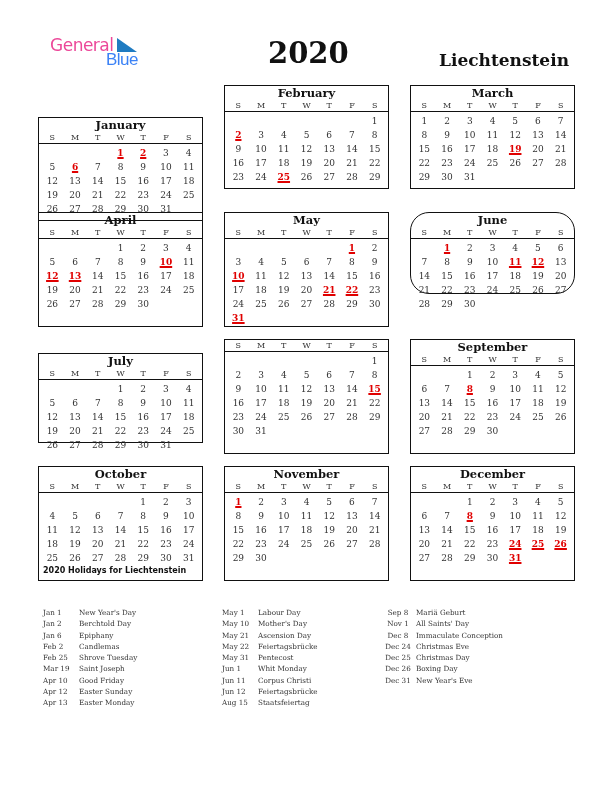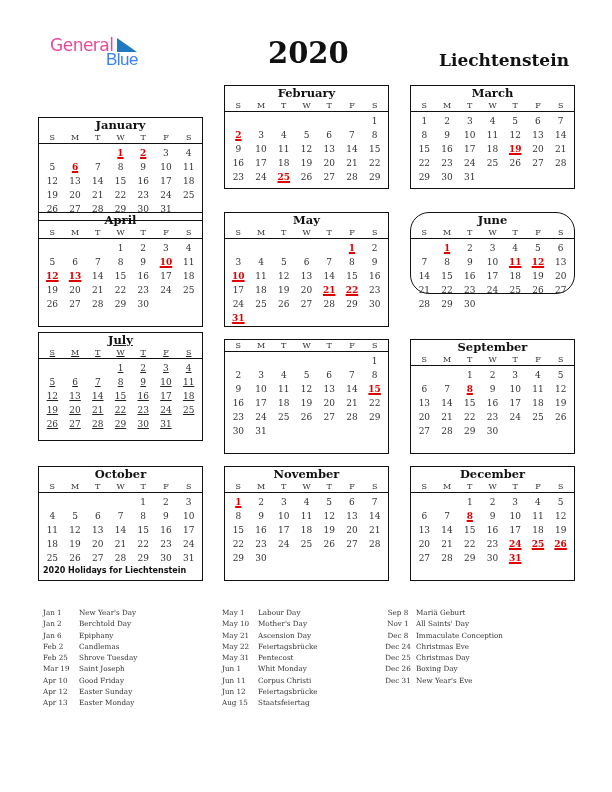--- a/index.html
+++ b/index.html
@@ -314,21 +314,21 @@
         <span>23</span>
         <span>24</span>
         <span>25</span>
         <span>26</span>
         <span>27</span>
         <span>28</span>
         <span>29</span>
         <span>30</span>
       </div>
     </div>
-    <div class="month" style="left: 38px; top: 332px; height: 109px; text-decoration: underline;">
+    <div class="month" style="left: 38px; top: 353px; height: 90px;">
       <div class="mname">July</div>
       <div class="wk">
         <span>S</span>
         <span>M</span>
         <span>T</span>
         <span>W</span>
         <span>T</span>
         <span>F</span>
         <span>S</span>
       </div>

